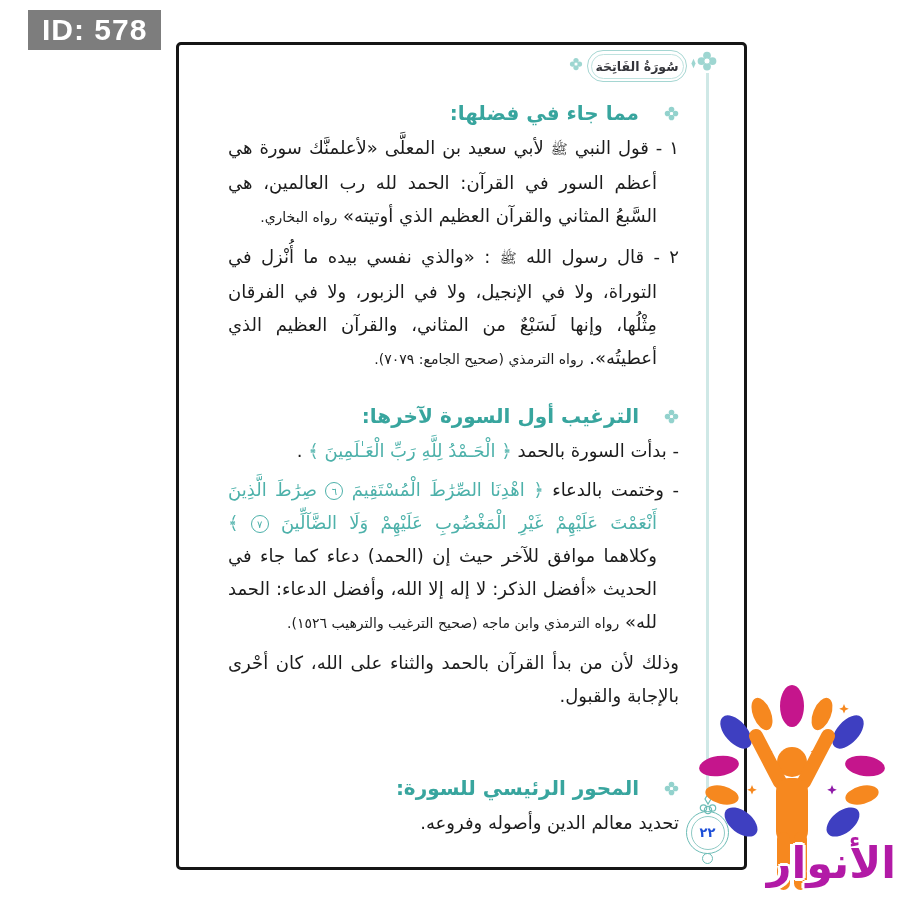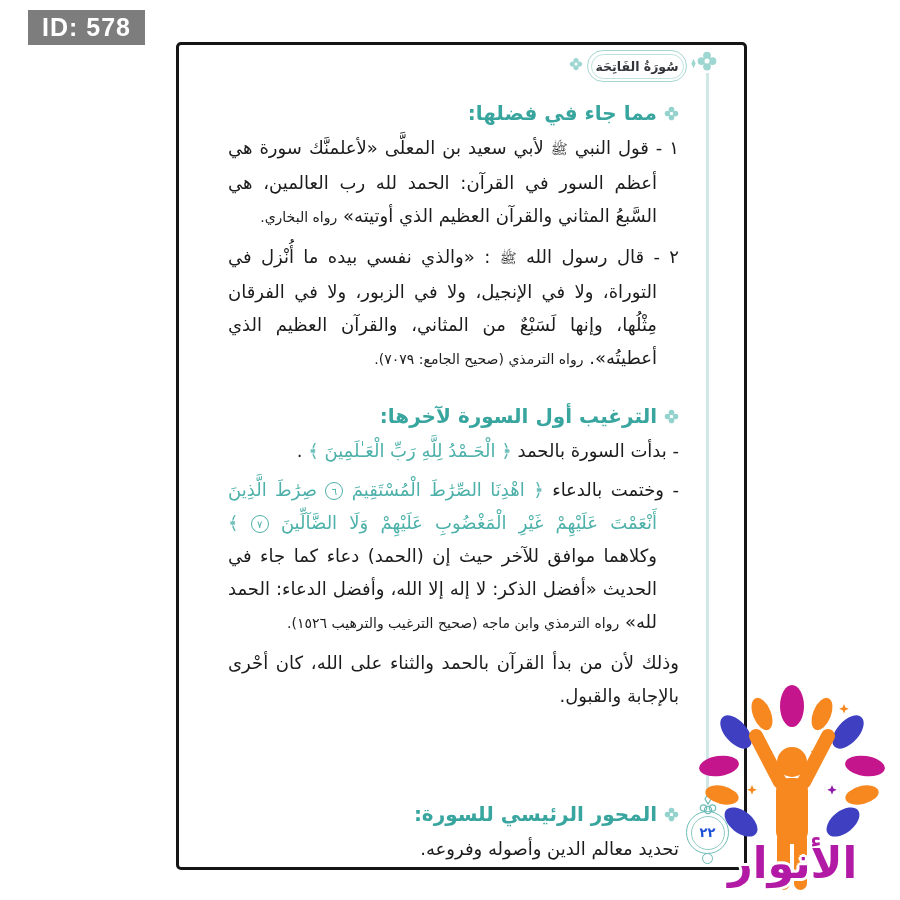--- a/index.html
+++ b/index.html
@@ -3,21 +3,21 @@
 <meta charset="utf-8">
 <style>
   html,body{margin:0;padding:0;}
   body{
     width:900px;height:900px;position:relative;background:#ffffff;overflow:hidden;
     font-family:"DejaVu Sans",sans-serif;
   }
   
   .id-badge{
     position:absolute;left:28px;top:10px;background:#7d7d7d;color:#fff;
-    font-family:"Liberation Sans",sans-serif;font-weight:bold;font-size:25px;
+    font-family:"Liberation Sans",sans-serif;font-weight:bold;font-size:30px;
     padding:3px 14px;letter-spacing:1px;
   }
   
   .page{
     position:absolute;left:176px;top:42px;width:565px;height:822px;
     background:#fff;border:3px solid #151515;border-radius:5px;
   }
   
   .cartouche{
     position:absolute;left:408px;top:5px;width:98px;height:30px;
@@ -47,39 +47,39 @@
   .pn-number{font-size:13px;color:#1d4ed8;font-weight:bold;}
   .pn-dot{
     position:absolute;left:523px;top:808px;width:9px;height:9px;border:1.5px solid #6cbcb6;border-radius:50%;
   }
   
   .content{
     position:absolute;left:32px;top:54px;width:468px;direction:rtl;text-align:justify;
     color:#1c1c1c;font-size:18px;line-height:33px;
   }
   .heading{
-    display:flex;align-items:center;gap:7px;color:#38a59e;font-weight:bold;font-size:20px;
+    display:flex;align-items:center;gap:25px;color:#38a59e;font-weight:bold;font-size:20px;
     line-height:28px;text-align:right;
   }
   .heading .flower-icon{flex:0 0 auto;}
   .para{margin:4px 0 6px 17px;}
   .hang{padding-right:22px;text-indent:-22px;}
   .small{font-size:14px;}
   .quran{color:#4db1aa;}
   .ayah-num{
     display:inline-flex;width:16px;height:16px;border:1px solid #4db1aa;border-radius:50%;
     align-items:center;justify-content:center;font-size:10px;color:#4db1aa;vertical-align:middle;
     text-indent:0;
   }
   .sp1{margin-top:26px;}
-  .sp2{margin-top:88px;}
+  .sp2{margin-top:62px;}
   
   .logo{position:absolute;left:692px;top:682px;width:200px;height:212px;}
   .logo-wordmark{
-    position:absolute;left:728px;top:838px;width:168px;text-align:left;
+    position:absolute;left:728px;top:838px;width:168px;text-align:right;
     font-size:43px;font-weight:bold;color:#b21aa6;direction:rtl;
     text-shadow:-2px -2px 0 #fff,2px -2px 0 #fff,-2px 2px 0 #fff,2px 2px 0 #fff,
                 0 -3px 0 #fff,0 3px 0 #fff,-3px 0 0 #fff,3px 0 0 #fff;
   }
 </style>
 </head>
 <body>
 
 <div class="id-badge">
   <span>ID: 578</span>

